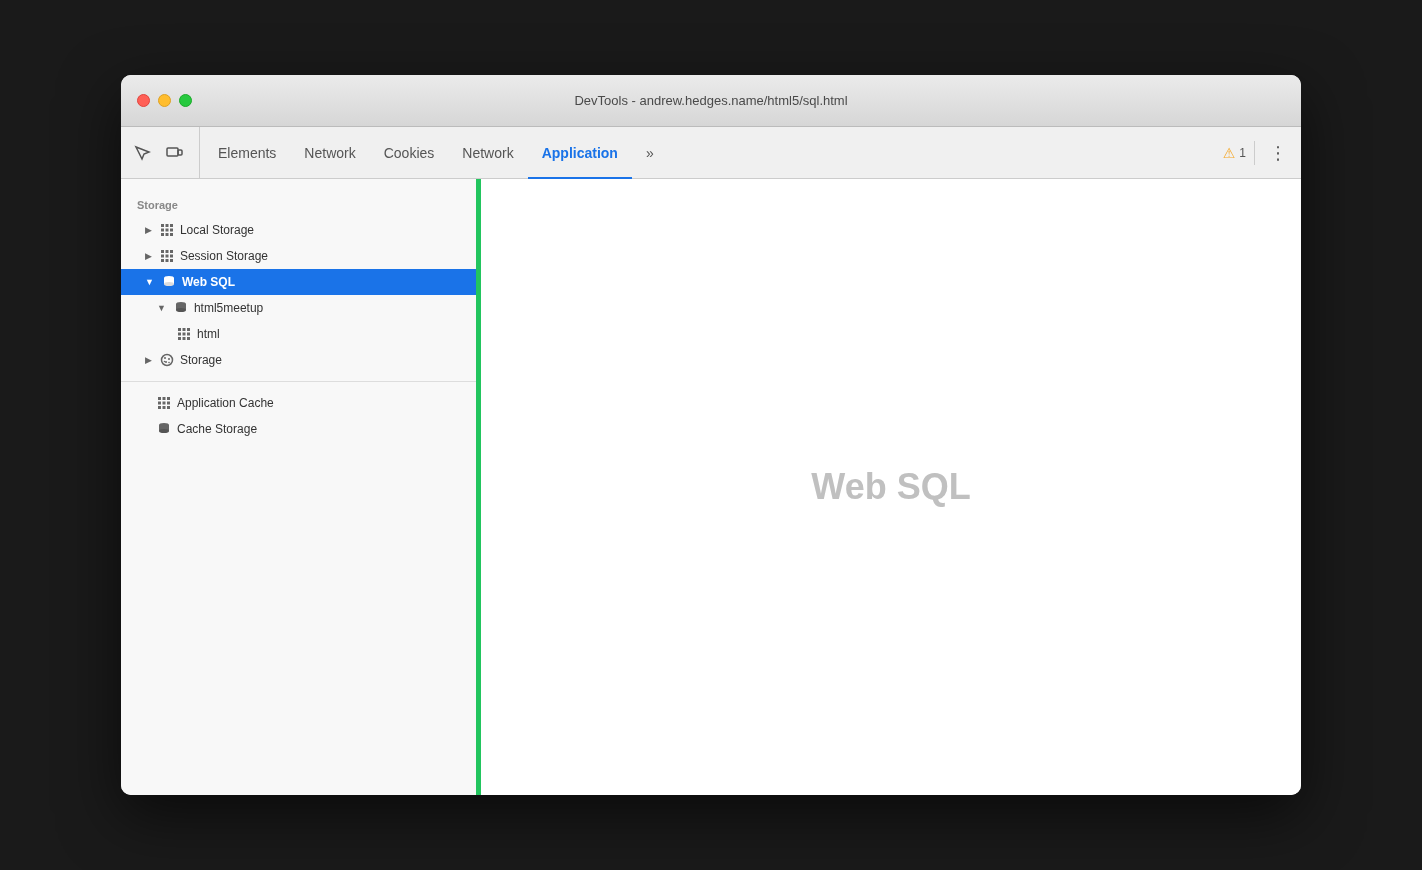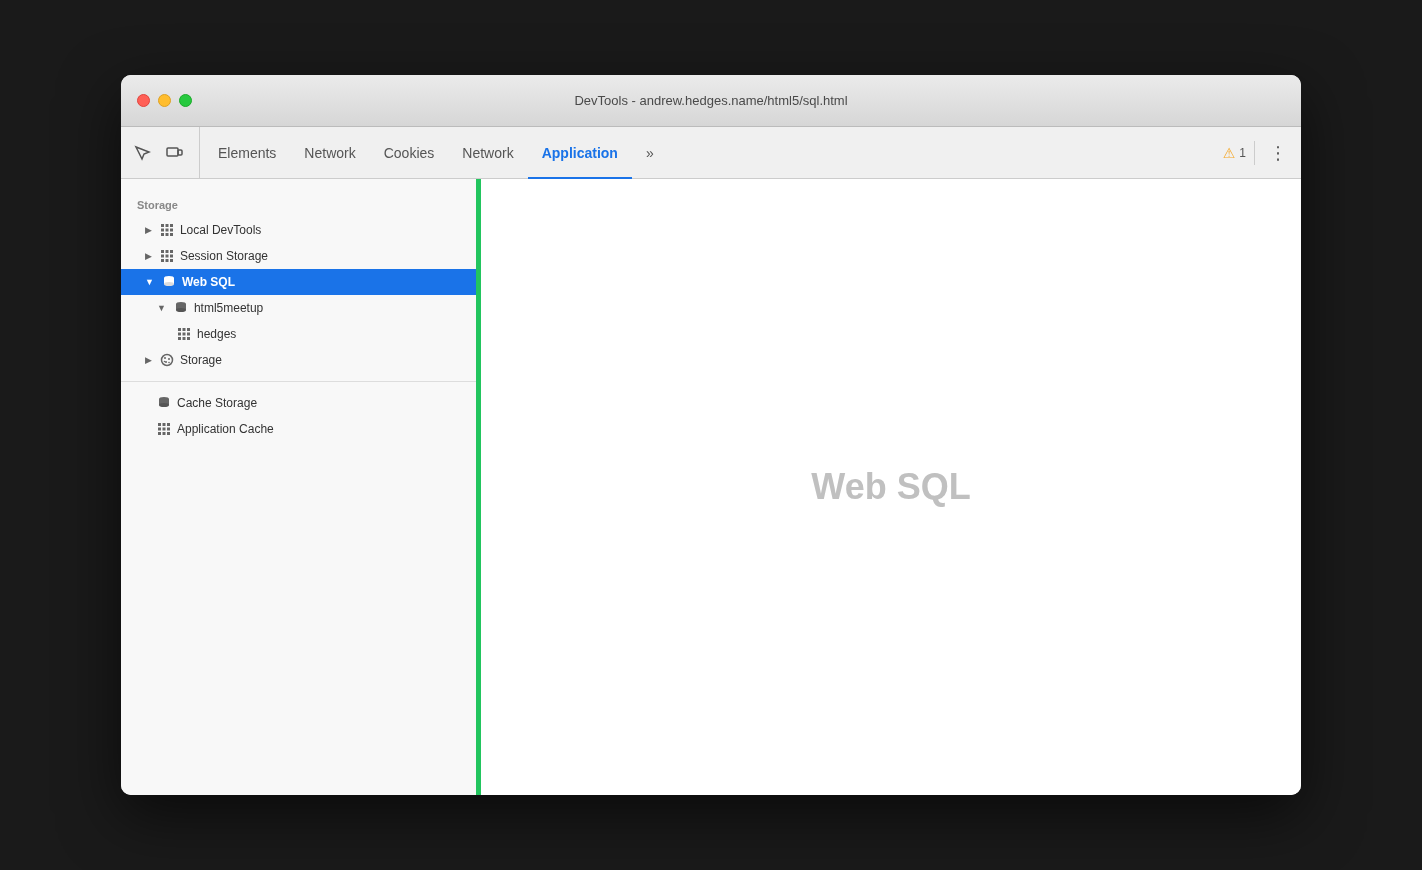--- a/index.html
+++ b/index.html
@@ -263,21 +263,21 @@
             <rect x="5.5" y="1" width="3" height="3" fill="#666"></rect>
             <rect x="10" y="1" width="3" height="3" fill="#666"></rect>
             <rect x="1" y="5.5" width="3" height="3" fill="#666"></rect>
             <rect x="5.5" y="5.5" width="3" height="3" fill="#666"></rect>
             <rect x="10" y="5.5" width="3" height="3" fill="#666"></rect>
             <rect x="1" y="10" width="3" height="3" fill="#666"></rect>
             <rect x="5.5" y="10" width="3" height="3" fill="#666"></rect>
             <rect x="10" y="10" width="3" height="3" fill="#666"></rect>
           </svg>
         </span>
-        <span>Local DevTools</span>
+        <span>Local Storage</span>
       </div>
 
       <div class="sidebar-item">
         <span class="chevron">▶</span>
         <span class="item-icon">
           <svg width="14" height="14" viewBox="0 0 14 14">
             <rect x="1" y="1" width="3" height="3" fill="#666"></rect>
             <rect x="5.5" y="1" width="3" height="3" fill="#666"></rect>
             <rect x="10" y="1" width="3" height="3" fill="#666"></rect>
             <rect x="1" y="5.5" width="3" height="3" fill="#666"></rect>
@@ -323,67 +323,67 @@
             <rect x="5.5" y="1" width="3" height="3" fill="#666"></rect>
             <rect x="10" y="1" width="3" height="3" fill="#666"></rect>
             <rect x="1" y="5.5" width="3" height="3" fill="#666"></rect>
             <rect x="5.5" y="5.5" width="3" height="3" fill="#666"></rect>
             <rect x="10" y="5.5" width="3" height="3" fill="#666"></rect>
             <rect x="1" y="10" width="3" height="3" fill="#666"></rect>
             <rect x="5.5" y="10" width="3" height="3" fill="#666"></rect>
             <rect x="10" y="10" width="3" height="3" fill="#666"></rect>
           </svg>
         </span>
-        <span>hedges</span>
+        <span>html</span>
       </div>
 
       <div class="sidebar-item" style="padding-left: 24px;">
         <span class="chevron">▶</span>
         <span class="item-icon">
           <svg width="14" height="14" viewBox="0 0 14 14">
             <circle cx="7" cy="7" r="5.5" stroke="#666" stroke-width="1.5" fill="none"></circle>
             <circle cx="5" cy="5" r="1" fill="#666"></circle>
             <circle cx="9" cy="6" r="1" fill="#666"></circle>
             <circle cx="6" cy="9" r="1" fill="#666"></circle>
             <circle cx="9" cy="9.5" r="0.8" fill="#666"></circle>
             <circle cx="4.5" cy="8.5" r="0.8" fill="#666"></circle>
           </svg>
         </span>
         <span>Storage</span>
       </div>
 
       <hr class="sidebar-divider">
 
-
-      <div class="sidebar-item" style="padding-left: 36px;">
-        <span class="item-icon">
-          <svg width="14" height="14" viewBox="0 0 14 14">
-            <ellipse cx="7" cy="3" rx="5" ry="2" fill="#666"></ellipse>
-            <rect x="2" y="3" width="10" height="6" fill="#666"></rect>
-            <ellipse cx="7" cy="9" rx="5" ry="2" fill="#555"></ellipse>
-          </svg>
-        </span>
-        <span>Cache Storage</span>
-      </div>
 
       <div class="sidebar-item" style="padding-left: 36px;">
         <span class="item-icon">
           <svg width="14" height="14" viewBox="0 0 14 14">
             <rect x="1" y="1" width="3" height="3" fill="#666"></rect>
             <rect x="5.5" y="1" width="3" height="3" fill="#666"></rect>
             <rect x="10" y="1" width="3" height="3" fill="#666"></rect>
             <rect x="1" y="5.5" width="3" height="3" fill="#666"></rect>
             <rect x="5.5" y="5.5" width="3" height="3" fill="#666"></rect>
             <rect x="10" y="5.5" width="3" height="3" fill="#666"></rect>
             <rect x="1" y="10" width="3" height="3" fill="#666"></rect>
             <rect x="5.5" y="10" width="3" height="3" fill="#666"></rect>
             <rect x="10" y="10" width="3" height="3" fill="#666"></rect>
           </svg>
         </span>
         <span>Application Cache</span>
       </div>
+
+      <div class="sidebar-item" style="padding-left: 36px;">
+        <span class="item-icon">
+          <svg width="14" height="14" viewBox="0 0 14 14">
+            <ellipse cx="7" cy="3" rx="5" ry="2" fill="#666"></ellipse>
+            <rect x="2" y="3" width="10" height="6" fill="#666"></rect>
+            <ellipse cx="7" cy="9" rx="5" ry="2" fill="#555"></ellipse>
+          </svg>
+        </span>
+        <span>Cache Storage</span>
+      </div>
     </div>
 
     <div class="main-panel">
       <div class="main-panel-placeholder">Web SQL</div>
     </div>
   </div>
 </div>
 
 </body></html>

